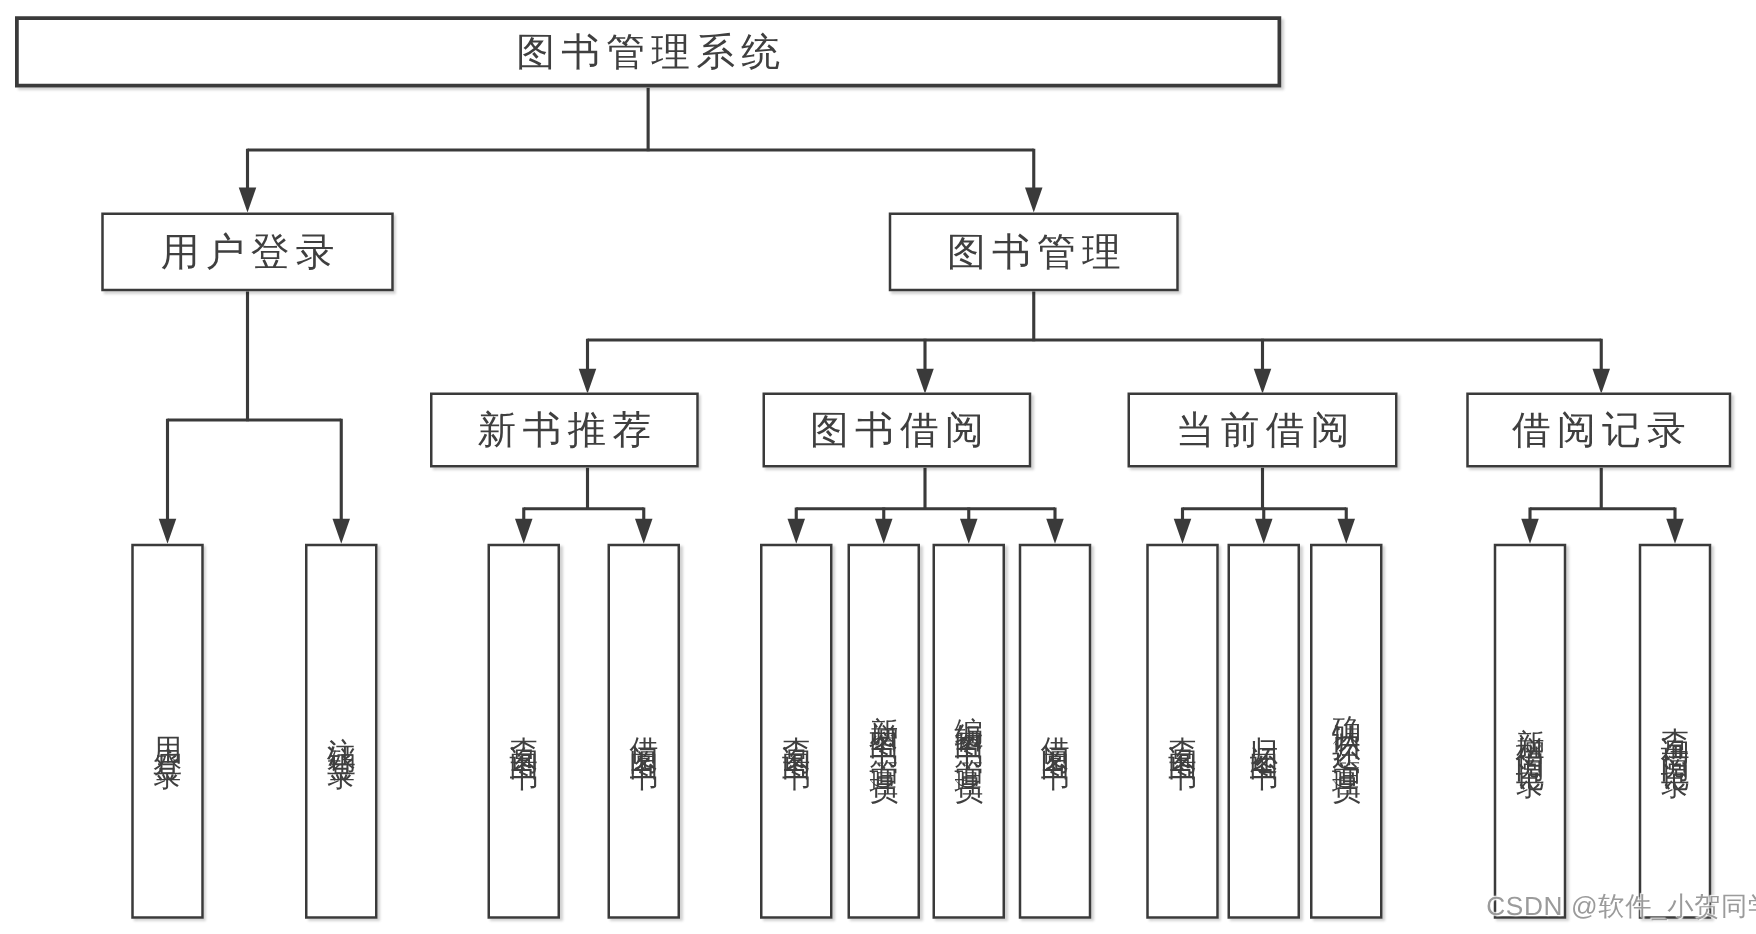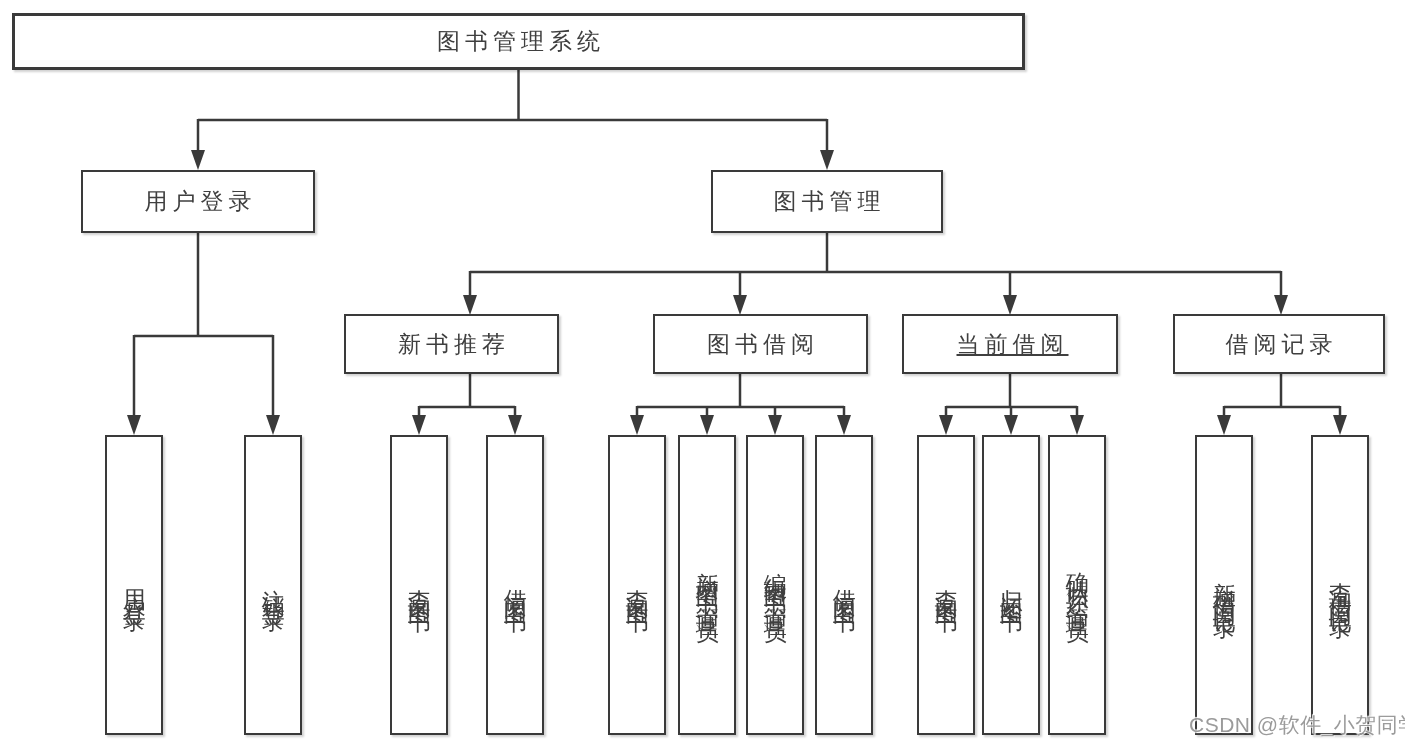--- a/index.html
+++ b/index.html
@@ -27,36 +27,36 @@
     background: #ffffff;
     border: 2px solid #3a3a3a;
     color: #3f3f3f;
     display: flex;
     align-items: center;
     justify-content: center;
     z-index: 2;
     box-shadow: 2px 2px 2px rgba(0,0,0,0.18);
   }
   .hbox {
-    font-size: 23px;
+    font-size: 31px;
     letter-spacing: 5px;
     text-indent: 5px; 
     white-space: nowrap;
     text-align: center;
   }
   .root-box {
     left: 12px; top: 13px; width: 1013px; height: 57px;
     border-width: 3px;
   }
   .lvl2-a { left: 81px;  top: 170px; width: 234px; height: 63px; }
   .lvl2-b { left: 711px; top: 170px; width: 232px; height: 63px; }
   .lvl3   { top: 314px; height: 60px; width: 215px; }
   .m1 { left: 344px; }
-  .m2 { left: 653px; font-family: Liberation Serif, serif; }
-  .m3 { left: 902px;  width: 216px; text-decoration: underline; }
+  .m2 { left: 610px; font-family: Liberation Serif, serif; }
+  .m3 { left: 902px;  width: 216px; }
   .m4 { left: 1173px; width: 212px; }
   .leaf {
     top: 435px; width: 58px; height: 300px;
     writing-mode: vertical-rl;
     text-orientation: mixed;
     font-size: 23px;
     letter-spacing: 7px;
     line-height: 1.1;
   }
   .l1  { left: 105px; }

